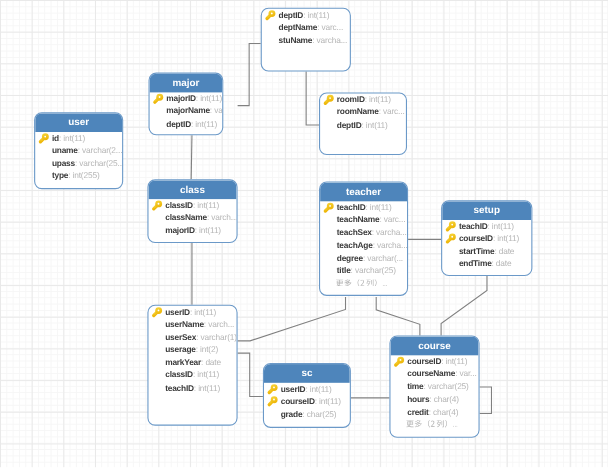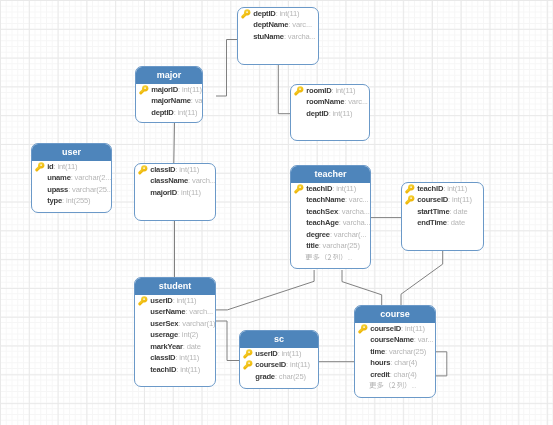--- a/index.html
+++ b/index.html
@@ -36,21 +36,21 @@
       <polyline points="174.5,221 174.5,277" fill="none" stroke="#808080" stroke-width="1"></polyline>
       <polyline points="371,217.6 401,217.6" fill="none" stroke="#808080" stroke-width="1"></polyline>
       <polyline points="216,309.9 227.3,309.9 314.1,281.3 314.1,270" fill="none" stroke="#808080" stroke-width="1"></polyline>
       <polyline points="216,321 227,321 227,360.5 239,360.5" fill="none" stroke="#808080" stroke-width="1"></polyline>
       <polyline points="319,361.7 354,361.7" fill="none" stroke="#808080" stroke-width="1"></polyline>
       <polyline points="342,270 342,281.6 381.7,294.8 381.7,305" fill="none" stroke="#808080" stroke-width="1"></polyline>
       <polyline points="442.7,251 442.7,264.1 401,294.2 401,305" fill="none" stroke="#808080" stroke-width="1"></polyline>
       <polyline points="436,351.8 446.8,351.8 446.8,375.9 436,375.9" fill="none" stroke="#808080" stroke-width="1"></polyline>
     </svg>
   <div id="tables">
-      <div class="tbl" style="left: 31px; top: 102px; width: 81px; height: 70px; margin-top: 41px;">
+      <div class="tbl" style="left: 31px; top: 102px; width: 81px; height: 70px;">
         <div class="tbl-hd">user</div>
         <div class="tbl-bd">
           <div class="col"><span class="key"><svg viewBox="1.9 0.1 18 18" width="9.6" height="9.6" style="overflow:visible">
                 <defs>
                   <linearGradient id="keyGrad" x1="0" y1="0" x2="0.35" y2="1">
                     <stop offset="0" stop-color="#f7d63c"></stop>
                     <stop offset="1" stop-color="#eeb70a"></stop>
                   </linearGradient>
                 </defs>
                 <g stroke="url(#keyGrad)" stroke-width="5.7" stroke-linecap="round" fill="none">
@@ -120,20 +120,21 @@
                 </g>
                 <path fill="url(#keyGrad)" d="M6.6 10.4 L9.6 13.4 8.0 15.0 5.0 12.0Z"></path>
                 <circle cx="13.6" cy="6.4" r="5.9" fill="url(#keyGrad)"></circle>
                 <circle cx="13.3" cy="6.1" r="1.55" fill="#ffffff"></circle>
               </svg></span><span class="cname">roomID</span><span class="ctype">: int(11)</span></div>
           <div class="col"><span class="cname">roomName</span><span class="ctype">: varc...</span></div>
           <div class="col"><span class="cname">deptID</span><span class="ctype">: int(11)</span></div>
         </div>
       </div>
       <div class="tbl" style="left: 134px; top: 163px; width: 82px; height: 58px;">
+        <div class="tbl-hd">class</div>
         <div class="tbl-bd">
           <div class="col"><span class="key"><svg viewBox="1.9 0.1 18 18" width="9.6" height="9.6" style="overflow:visible">
                 <defs>
                   <linearGradient id="keyGrad" x1="0" y1="0" x2="0.35" y2="1">
                     <stop offset="0" stop-color="#f7d63c"></stop>
                     <stop offset="1" stop-color="#eeb70a"></stop>
                   </linearGradient>
                 </defs>
                 <g stroke="url(#keyGrad)" stroke-width="5.7" stroke-linecap="round" fill="none">
                   <path d="M13.2 6.8 L5.2 14.8"></path>
@@ -183,20 +184,21 @@
                     <circle cx="320" cy="48" r="52"></circle>
                     <circle cx="520" cy="48" r="52"></circle>
                   </g>
                 </g>
               </svg>
             </span>
           </div>
         </div>
       </div>
       <div class="tbl" style="left: 401px; top: 182px; width: 83px; height: 69px;">
+        <div class="tbl-hd">setup</div>
         <div class="tbl-bd">
           <div class="col"><span class="key"><svg viewBox="1.9 0.1 18 18" width="9.6" height="9.6" style="overflow:visible">
                 <defs>
                   <linearGradient id="keyGrad" x1="0" y1="0" x2="0.35" y2="1">
                     <stop offset="0" stop-color="#f7d63c"></stop>
                     <stop offset="1" stop-color="#eeb70a"></stop>
                   </linearGradient>
                 </defs>
                 <g stroke="url(#keyGrad)" stroke-width="5.7" stroke-linecap="round" fill="none">
                   <path d="M13.2 6.8 L5.2 14.8"></path>
@@ -217,21 +219,20 @@
                 </g>
                 <path fill="url(#keyGrad)" d="M6.6 10.4 L9.6 13.4 8.0 15.0 5.0 12.0Z"></path>
                 <circle cx="13.6" cy="6.4" r="5.9" fill="url(#keyGrad)"></circle>
                 <circle cx="13.3" cy="6.1" r="1.55" fill="#ffffff"></circle>
               </svg></span><span class="cname">courseID</span><span class="ctype">: int(11)</span></div>
           <div class="col"><span class="cname">startTime</span><span class="ctype">: date</span></div>
           <div class="col"><span class="cname">endTime</span><span class="ctype">: date</span></div>
         </div>
       </div>
       <div class="tbl" style="left: 134px; top: 277px; width: 82px; height: 110px;">
-        <div class="tbl-hd">student</div>
         <div class="tbl-bd">
           <div class="col"><span class="key"><svg viewBox="1.9 0.1 18 18" width="9.6" height="9.6" style="overflow:visible">
                 <defs>
                   <linearGradient id="keyGrad" x1="0" y1="0" x2="0.35" y2="1">
                     <stop offset="0" stop-color="#f7d63c"></stop>
                     <stop offset="1" stop-color="#eeb70a"></stop>
                   </linearGradient>
                 </defs>
                 <g stroke="url(#keyGrad)" stroke-width="5.7" stroke-linecap="round" fill="none">
                   <path d="M13.2 6.8 L5.2 14.8"></path>

